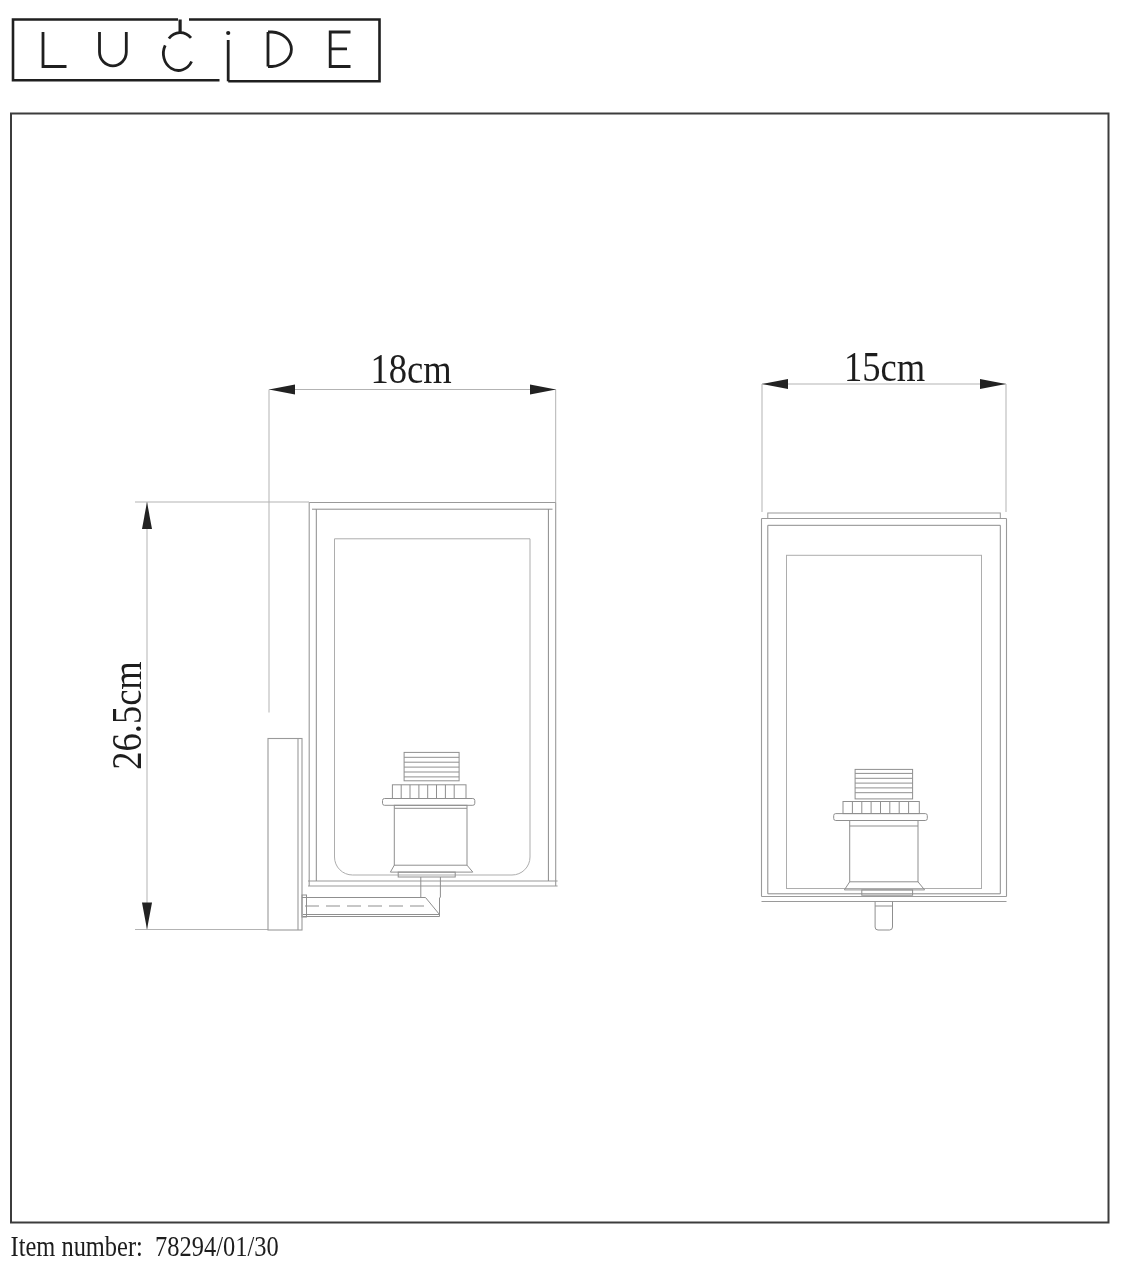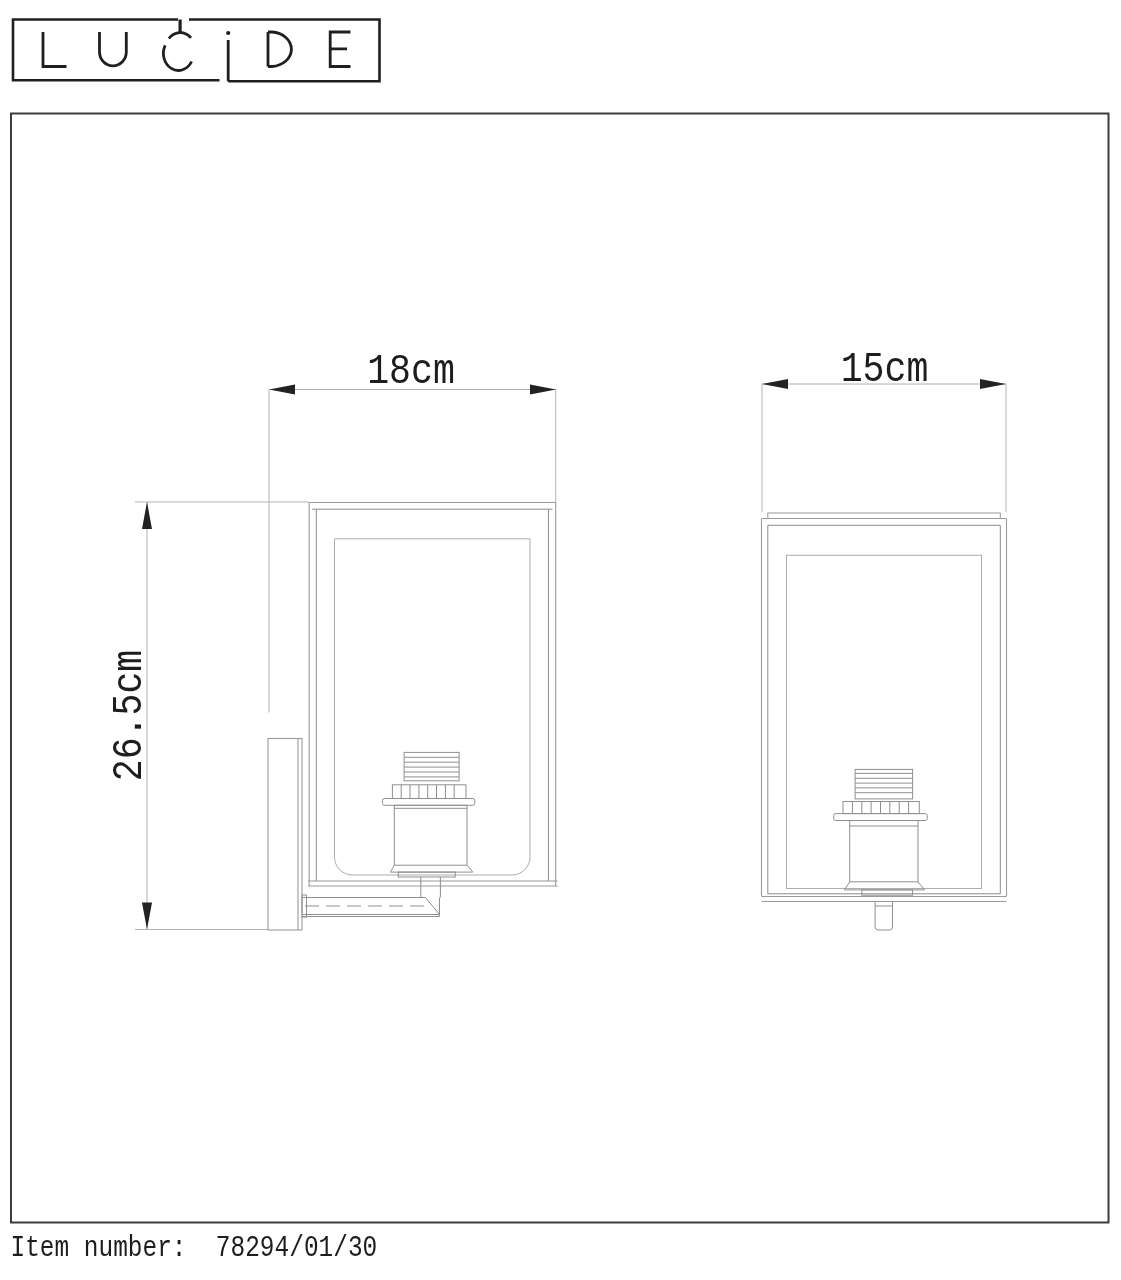--- a/index.html
+++ b/index.html
@@ -1,17 +1,17 @@
 <!DOCTYPE html>
 <html><head>
 <meta charset="utf-8">
 <style>
   html,body{margin:0;padding:0;background:#ffffff;}
   .page{position:relative;width:1121px;height:1280px;background:#ffffff;overflow:hidden;
-        font-family:Liberation Mono, monospace;}
+        font-family:Liberation Serif, serif;}
   svg{position:absolute;left:0;top:0;}
 </style>
 </head>
 <body>
 <div class="page">
 <svg width="1121" height="1280" viewBox="0 0 1121 1280">
 
   <g stroke="#1f1f1f" stroke-width="2.6" fill="none">
     <path d="M178,19.5 H13 V80.3 H219.5 M189,19.5 H379.5 V81.3 H228.2"></path>
   </g>

